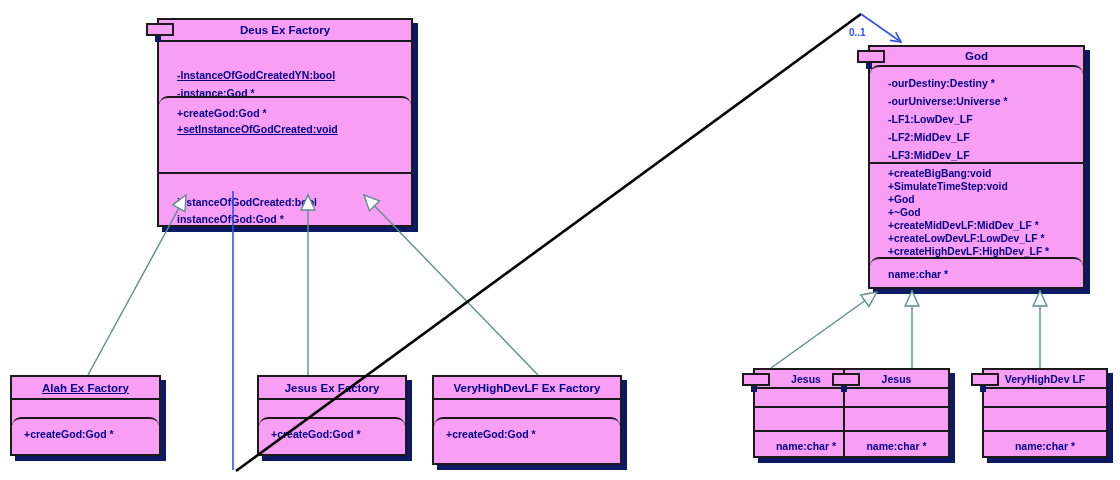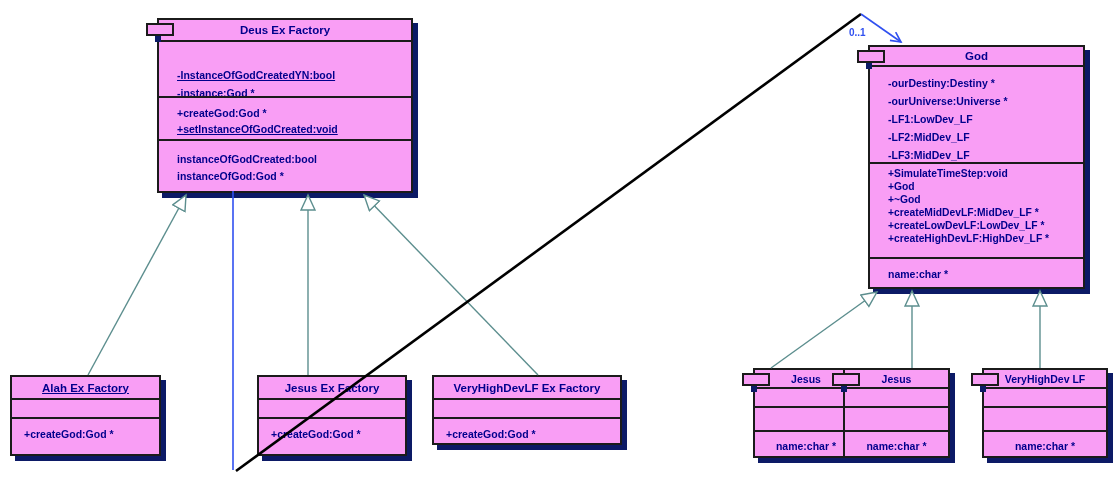--- a/index.html
+++ b/index.html
@@ -15,28 +15,28 @@
   .sec.center{padding-left:0;text-align:center;}
   .m{font-size:10.5px;font-weight:bold;white-space:nowrap;color:#00008c;}
   .lh18{line-height:18px;} .lh17{line-height:17px;} .lh16{line-height:16px;} .lh13{line-height:13px;font-size:10.3px;}
   .u{text-decoration:underline;}
   .tab-icon{position:absolute;left:-13px;top:3px;width:24px;height:9px;background:#f99ef5;
             border:2px solid #1b1b1b;z-index:3;}
   .tab-dot{position:absolute;left:-4px;top:16px;width:6px;height:6px;background:#0c1a66;z-index:2;}
   #edges{position:absolute;left:0;top:0;z-index:5;pointer-events:none;}
   #mult-label{position:absolute;left:849px;top:27px;z-index:6;font-size:10px;font-weight:bold;
               color:#3050f0;}
-  .pt9{padding-top:24px;} .pt7{padding-top:7px;} .pt10{padding-top:10px;} .pt3{padding-top:3px;} .pt6{padding-top:6px;}
+  .pt9{padding-top:24px;} .pt7{padding-top:7px;border-radius:9px;} .pt10{padding-top:20px;margin-top:33px;} .pt3{padding-top:3px;} .pt6{padding-top:6px;}
 </style>
 </head>
 <body>
 
 <div id="canvas">
 
-  <div class="uml" style="left:157px;top:18px;width:256px;height:175px;">
+  <div class="uml" style="left:157px;top:18px;width:256px;height:209px;">
     <span class="tab-icon"></span>
     <span class="tab-dot"></span>
     <div class="hd" style="height:20px;">Deus Ex Factory</div>
     <div class="sec pt9" style="height:56px;">
       <div class="m lh18 u">-InstanceOfGodCreatedYN:bool</div>
       <div class="m lh18 u">-instance:God *</div>
     </div>
     <div class="sec pt7" style="height:43px;">
       <div class="m lh16">+createGod:God *</div>
       <div class="m lh16 u">+setInstanceOfGodCreated:void</div>
@@ -52,20 +52,21 @@
     <span class="tab-dot"></span>
     <div class="hd" style="height:18px;">God</div>
     <div class="sec pt7" style="height:97px;">
       <div class="m lh18">-ourDestiny:Destiny *</div>
       <div class="m lh18">-ourUniverse:Universe *</div>
       <div class="m lh18">-LF1:LowDev_LF</div>
       <div class="m lh18">-LF2:MidDev_LF</div>
       <div class="m lh18">-LF3:MidDev_LF</div>
     </div>
     <div class="sec pt3" style="height:95px;">
+      <div class="m lh13">+createBigBang:void</div>
       <div class="m lh13">+SimulateTimeStep:void</div>
       <div class="m lh13">+God</div>
       <div class="m lh13">+~God</div>
       <div class="m lh13">+createMidDevLF:MidDev_LF *</div>
       <div class="m lh13">+createLowDevLF:LowDev_LF *</div>
       <div class="m lh13">+createHighDevLF:HighDev_LF *</div>
     </div>
     <div class="sec pt7" style="height:30px;">
       <div class="m lh16">name:char *</div>
     </div>
@@ -80,21 +81,21 @@
   </div>
 
   <div class="uml" style="left:257px;top:375px;width:150px;height:81px;">
     <div class="hd" style="height:21px;border-radius:7px;">Jesus Ex Factory</div>
     <div class="sec" style="height:19px;"></div>
     <div class="sec fac pt7" style="height:37px;">
       <div class="m lh16">+createGod:God *</div>
     </div>
   </div>
 
-  <div class="uml" style="left:432px;top:375px;width:190px;height:70px;">
+  <div class="uml" style="left:432px;top:375px;width:190px;height:90px;">
     <div class="hd" style="height:21px;">VeryHighDevLF Ex Factory</div>
     <div class="sec" style="height:19px;"></div>
     <div class="sec fac pt7" style="height:37px;">
       <div class="m lh16">+createGod:God *</div>
     </div>
   </div>
 
   <div class="uml" style="left:753px;top:368px;width:106px;height:90px;">
     <span class="tab-icon"></span>
     <span class="tab-dot"></span>

